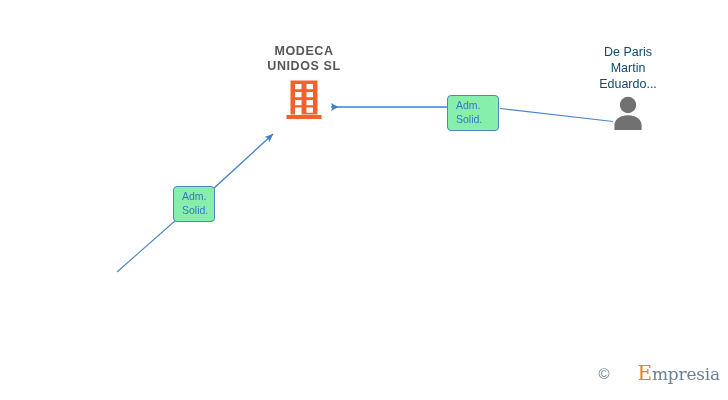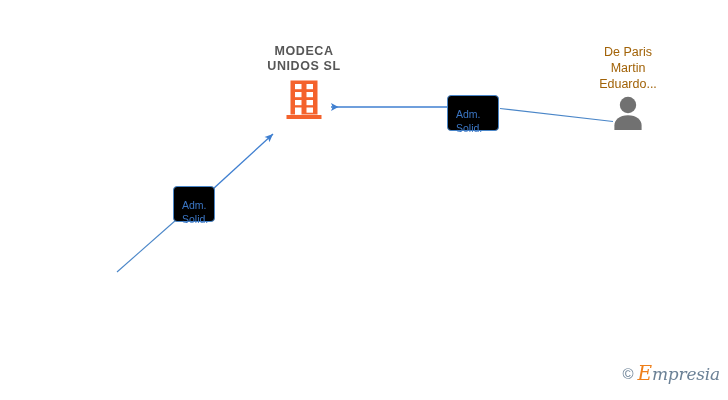--- a/index.html
+++ b/index.html
@@ -52,41 +52,41 @@
   
   .person-node {
     position: absolute;
     width: 150px;
     text-align: center;
   }
   .person-node.right { left: 553px; top: 44px; }
   .person-node.left  { left: 23px;  top: 284px; }
   .person-label {
     font-size: 12.5px;
-    color: #a16207;
+    color: #0c4a6e;
     line-height: 16px;
     white-space: pre-line;
   }
   .person-icon {
     width: 40px;
     height: 34px;
     display: block;
     margin: 4px auto 0 auto;
   }
   .person-node.left .person-icon { margin: 0 auto 4px auto; }
   
   .edge-label {
     position: absolute;
     border: 1px solid #4a86c8;
     border-radius: 4px;
-    background: #000000;
+    background: #86efac;
     color: #3b76c4;
     font-size: 10.5px;
     line-height: 14px;
-    padding: 11px 7px 4px 8px;
+    padding: 2px 7px 4px 8px;
     text-align: left;
     white-space: pre-line;
     box-sizing: border-box;
   }
   .edge-label.right-edge { left: 447px; top: 95px; width: 52px; height: 36px; }
   .edge-label.left-edge  { left: 173px; top: 186px; width: 42px; height: 36px; }
   
   .watermark {
     position: absolute;
     right: 8px;
@@ -96,25 +96,25 @@
     gap: 4px;
     user-select: none;
   }
   .wm-copy {
     font-size: 15px;
     color: #6b8196;
     line-height: 1;
   }
   .wm-text {
     font-family: "DejaVu Serif", serif;
-    font-style: italic;
     font-size: 17px;
     line-height: 1;
     color: #6b8196;
     letter-spacing: -0.2px;
+    margin-left: 24px;
   }
   .wm-text .wm-cap {
     color: #ef7f1a;
     font-size: 20px;
   }
 </style>
 </head>
 <body>
 
 <div id="canvas">

